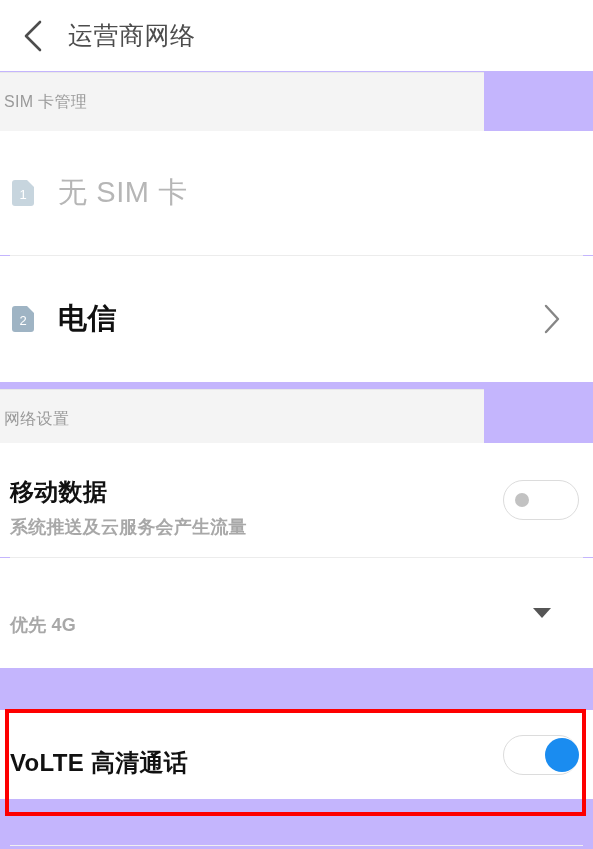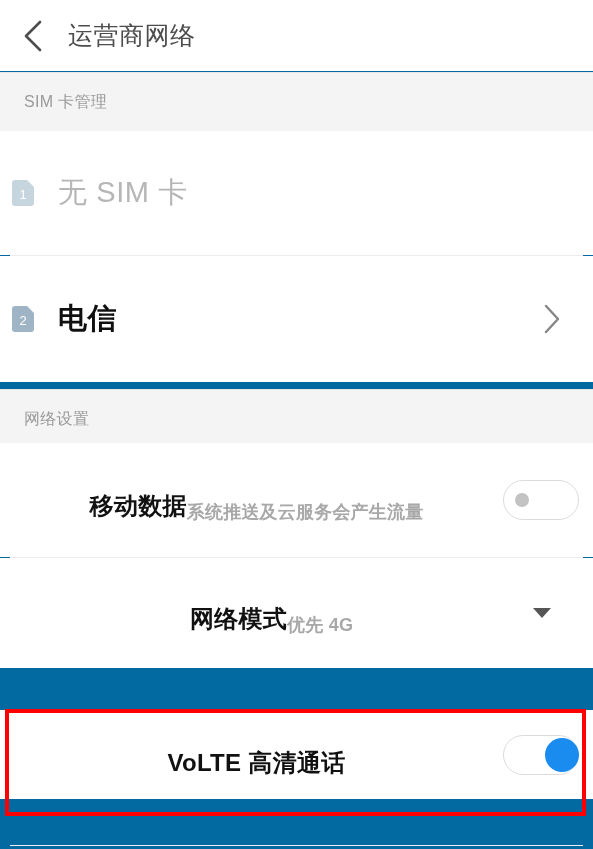--- a/index.html
+++ b/index.html
@@ -11,21 +11,21 @@
     height: 849px;
     background: #ffffff;
     font-family: "Liberation Sans", "DejaVu Sans", sans-serif;
     -webkit-font-smoothing: antialiased;
     overflow: hidden;
   }
   .screen {
     position: relative;
     width: 593px;
     height: 849px;
-    background: #0369a1;
+    background: #c4b5fd;
   }
 
   
   .appbar {
     position: absolute;
     left: 0; top: 0;
     width: 593px;
     height: 71px;
     background: #ffffff;
     display: flex;
@@ -50,27 +50,27 @@
     letter-spacing: 0.5px;
     margin-left: 12px;
     font-weight: 400;
     white-space: nowrap;
   }
 
   
   .section-header {
     position: absolute;
     left: 0;
-    width: 593px;
+    width: 484px;
     background: #f4f4f4;
     border-top: 1px solid #e8e8e8;
     box-sizing: border-box;
     display: flex;
     align-items: center;
-    padding-left: 24px;
+    padding-left: 4px;
   }
   .section-header-label {
     font-size: 16px;
     color: #9a9a9a;
     letter-spacing: 0.3px;
     font-weight: 400;
   }
   #sec-sim  { top: 72px; height: 59px; }
   #sec-net  { top: 389px; height: 59px; }
 
@@ -153,21 +153,21 @@
     display: flex;
     align-items: center;
     background: #ffffff;
   }
   #row-mobile-data { top: 443px; height: 114px; }
   #row-network-mode { top: 558px; height: 110px; }
   #row-volte { top: 710px; height: 89px; }
 
   .setting-texts {
     display: flex;
-    flex-direction: row;
+    flex-direction: column;
     justify-content: center;
     flex: 1 1 auto;
     min-width: 0;
     margin-top: 18px;
   }
   .setting-title {
     font-size: 24px;
     color: #111111;
     font-weight: 700;
     letter-spacing: 0.3px;
@@ -285,21 +285,20 @@
     </div>
     <div class="toggle off">
       <span class="knob"></span>
     </div>
   </div>
 
   <div class="divider" id="div-data"></div>
 
   <div class="setting-row" id="row-network-mode">
     <div class="setting-texts">
-      <div class="setting-title">网络模式</div>
       <div class="setting-sub">优先 4G</div>
     </div>
     <span class="caret-down"></span>
   </div>
 
   <div class="setting-row" id="row-volte">
     <div class="setting-texts">
       <div class="setting-title">VoLTE 高清通话</div>
     </div>
     <div class="toggle on">

